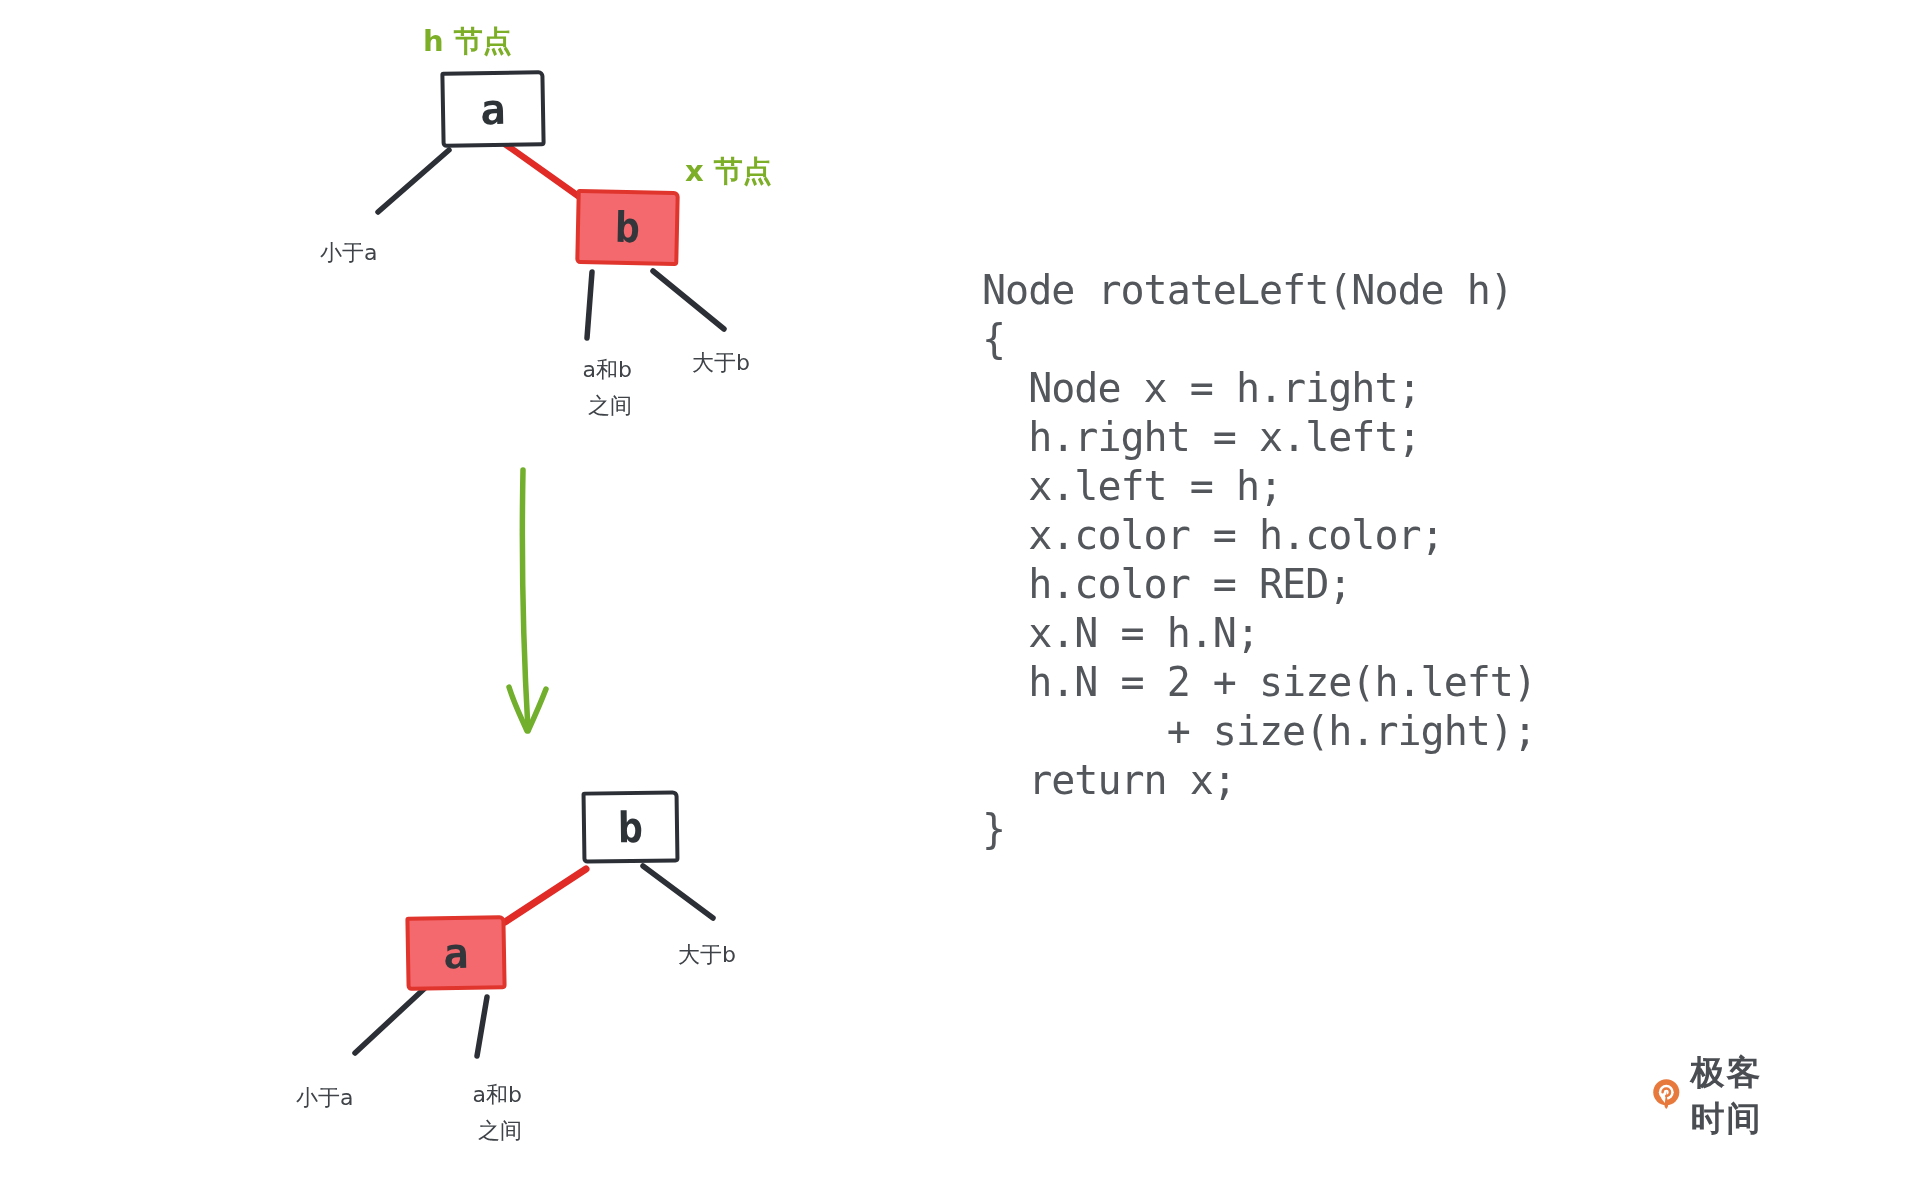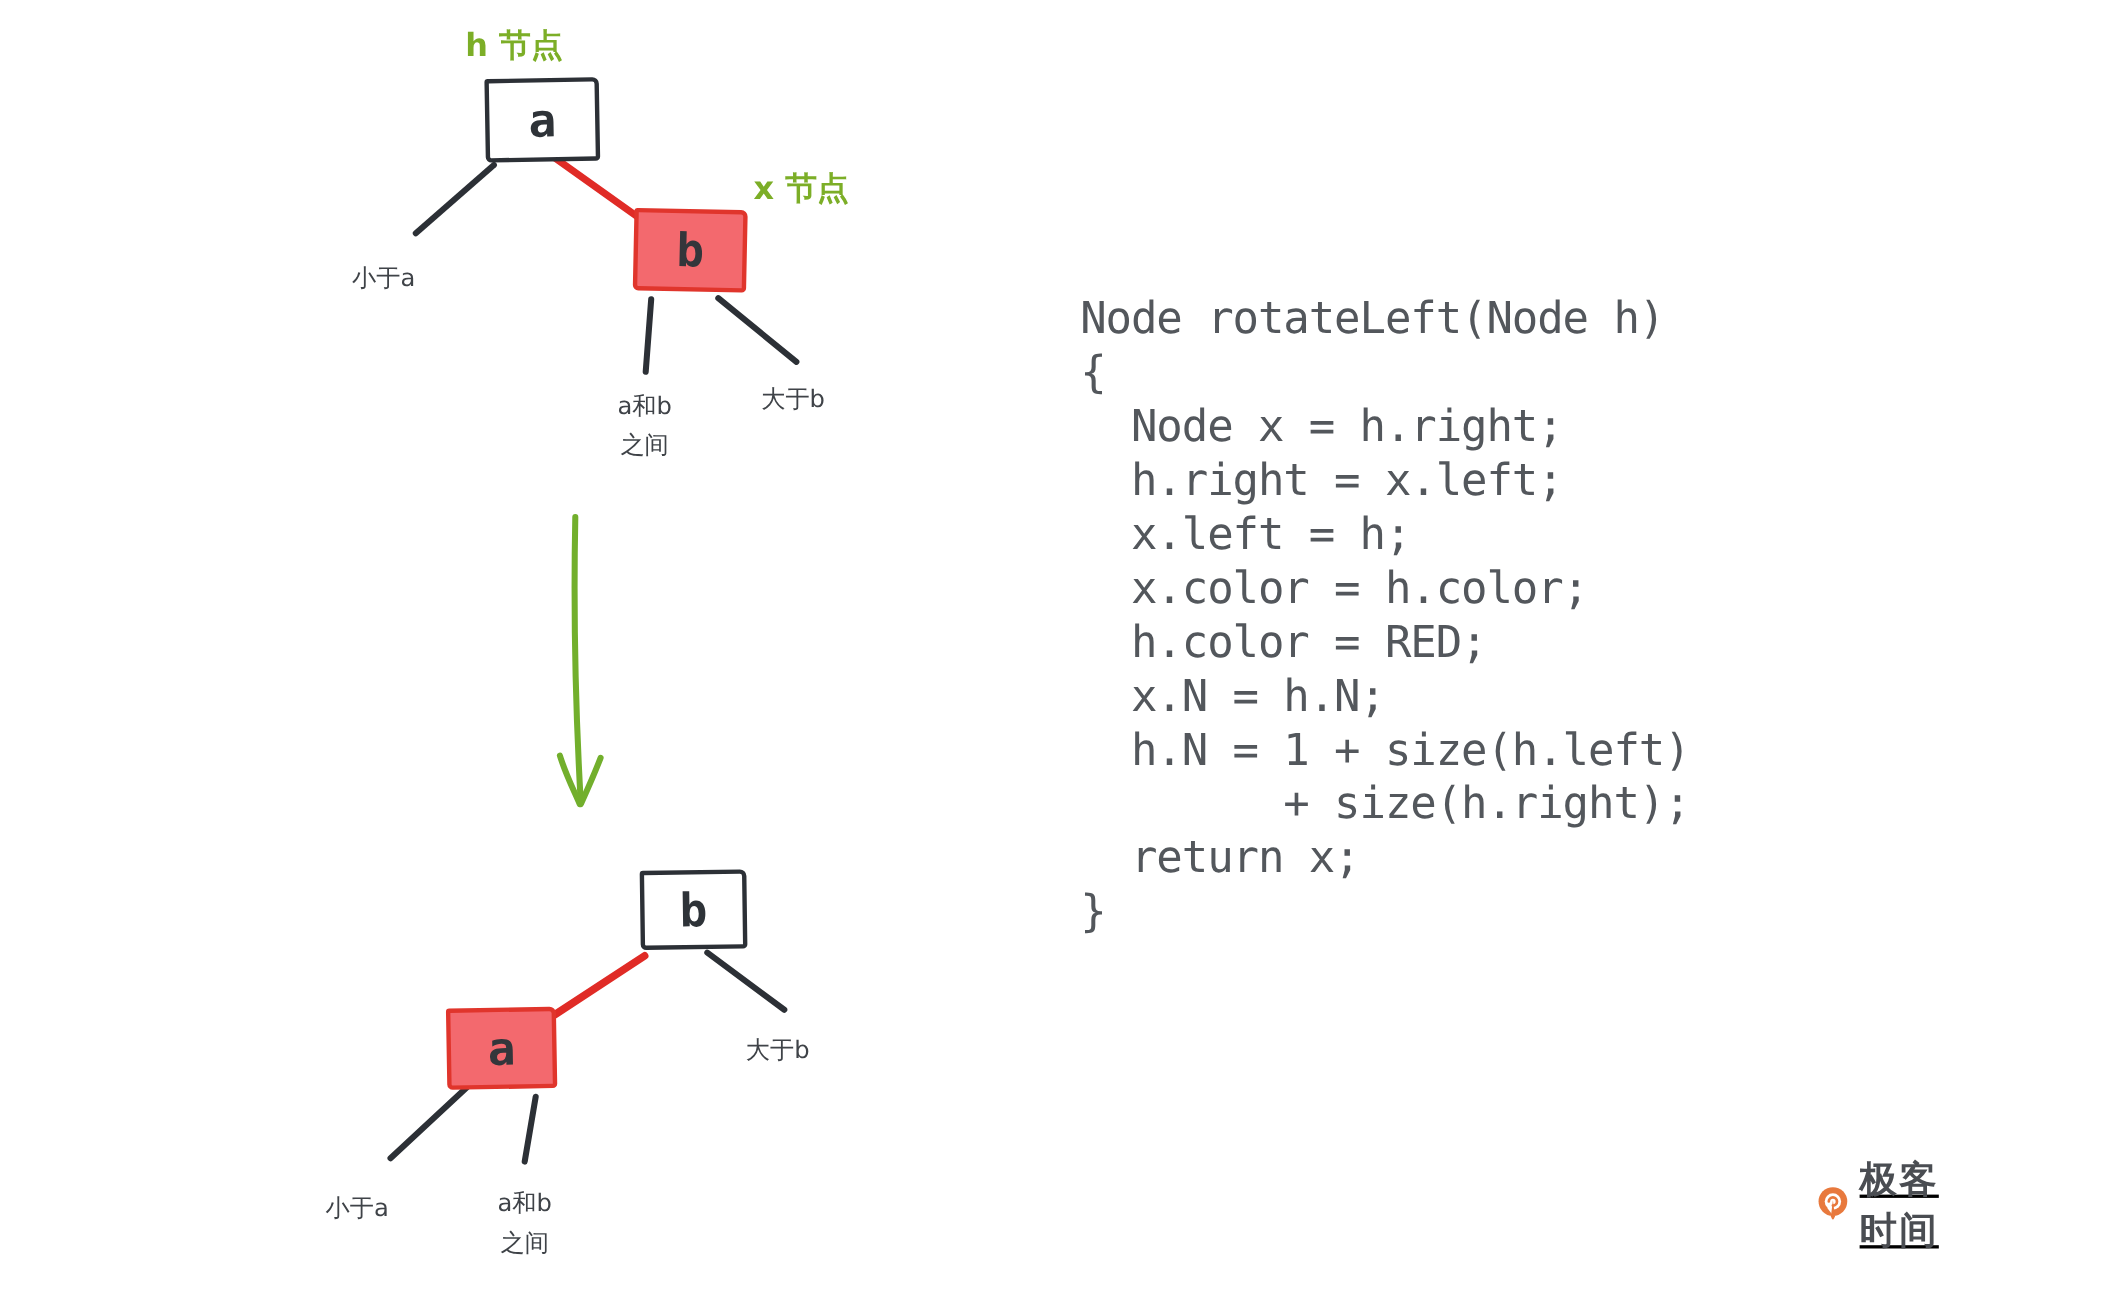--- a/index.html
+++ b/index.html
@@ -15,30 +15,30 @@
   .node{
     position:absolute;box-sizing:border-box;display:flex;align-items:center;justify-content:center;
     font-family:"DejaVu Sans Mono", monospace;font-weight:600;font-size:42px;color:#2e3338;
     border-radius:3px 6px 4px 5px;
   }
   .node.white{background:#ffffff;border:4px solid var(--edge-black);}
   .node.red{background:var(--red-fill);border:4px solid var(--red-border);color:#33363b;}
 
   .lbl{position:absolute;color:var(--label-text);font-size:22px;font-weight:500;white-space:nowrap;}
   .lbl.green{color:var(--green-label);font-weight:700;font-size:29px;}
-  .lbl.center2{text-align:center;line-height:36px;white-space:normal;}
+  .lbl.center2{text-align:right;line-height:36px;white-space:normal;}
 
   pre.code{
     position:absolute;margin:0;
     font-family:"DejaVu Sans Mono", monospace;
     font-size:40px;line-height:49px;color:var(--code-text);
     left:982px;top:266px;letter-spacing:-1px;
   }
 
-  .logo{position:absolute;left:1652px;top:1050px;display:flex;align-items:center;gap:10px;text-decoration:underline;}
+  .logo{position:absolute;left:1652px;top:1050px;display:flex;align-items:center;gap:10px;}
   .logo-text{font-size:34px;font-weight:600;color:#4a4d52;letter-spacing:2px;}
 </style>
 </head>
 <body>
 
 <div class="stage">
 
   <svg class="overlay">
 
     <path class="edge-black" d="M449,150 L378,212"></path>
@@ -84,21 +84,21 @@
   <div class="lbl" style="left:678px;top:940px;">大于b</div>
 
   <pre class="code">Node rotateLeft(Node h)
 {
   Node x = h.right;
   h.right = x.left;
   x.left = h;
   x.color = h.color;
   h.color = RED;
   x.N = h.N;
-  h.N = 1 + size(h.left)
+  h.N = 2 + size(h.left)
         + size(h.right);
   return x;
 }</pre>
 
   <div class="logo">
     <svg width="46" height="60" viewBox="0 0 46 60">
       <circle cx="23" cy="24" r="21" fill="var(--logo-orange)"></circle>
       <circle cx="23" cy="24" r="12" fill="#ffffff"></circle>
       <path d="M23 24 L23 44 L15 34 Z" fill="#ffffff"></path>
       <path d="M23 22 L26 46 L23 52 L20 46 Z" fill="var(--logo-orange)"></path>

